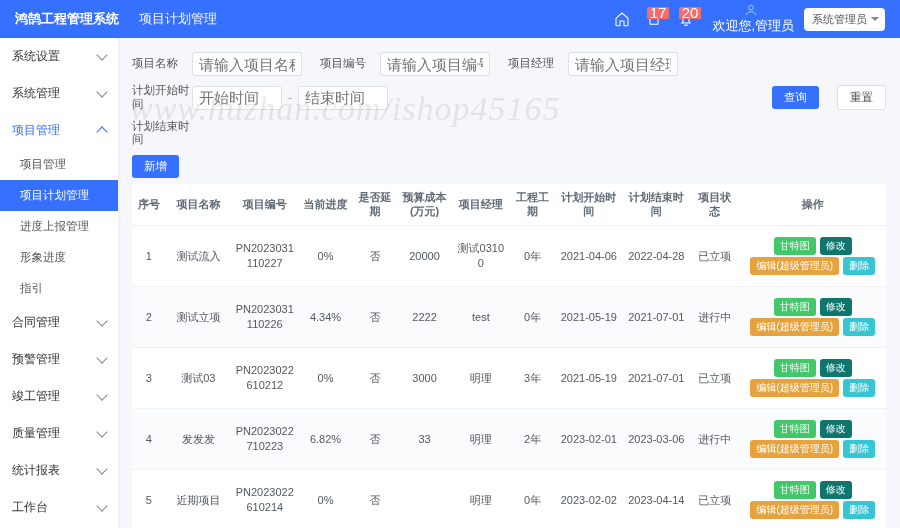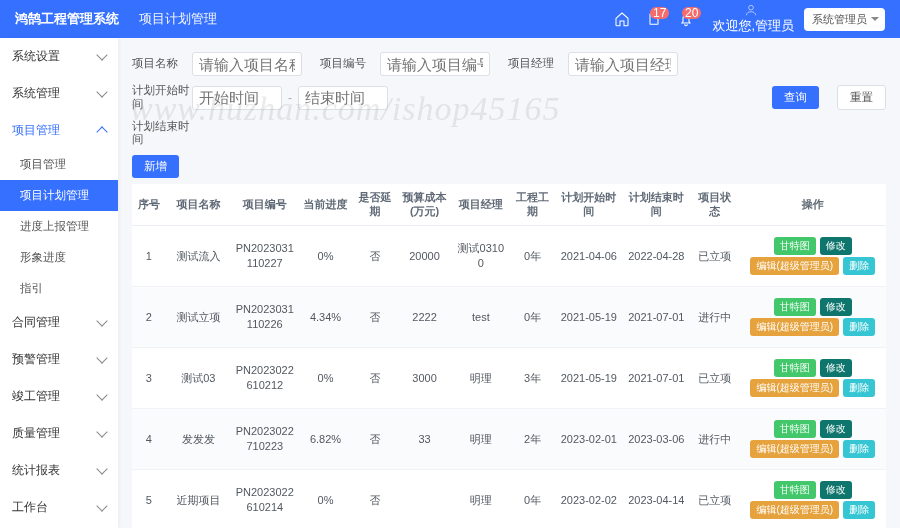--- a/index.html
+++ b/index.html
@@ -6,21 +6,21 @@
   html, body { margin: 0; padding: 0; font-family: "Microsoft YaHei", Arial, sans-serif; font-size: 12px; color: #606266; background: #f5f7fa; }
   body { width: 900px; height: 528px; overflow: hidden; position: relative; }
 
   
   .header { height: 38px; background: #3570ff; color: #fff; display: flex; align-items: center; padding: 0 15px; font-size: 13px; }
   .header .brand { font-weight: 600; margin-right: 20px; }
   .header .module-title { opacity: 0.95; }
   .header .spacer { flex: 1; }
   .header .icon-btn { position: relative; margin: 0 8px; color: #fff; display: flex; align-items: center; }
   .header .icon-btn svg { width: 16px; height: 16px; stroke: #fff; fill: none; stroke-width: 1.6; }
-  .header .badge { position: absolute; top: -4px; right: -7px; background: #f56c6c; color: #fff; font-size: 12px; min-width: 12px; height: 12px; border-radius: 6px; padding: 0 3px; text-align: center; line-height: 12px; }
+  .header .badge { position: absolute; top: -4px; right: -7px; background: #f56c6c; color: #fff; font-size: 15px; min-width: 12px; height: 12px; border-radius: 1px; padding: 0 3px; text-align: center; line-height: 12px; }
   .header .welcome { margin: 8px 10px; display: flex; align-items: center; flex-direction: column; }
   .header .welcome svg { width: 14px; height: 14px; margin-right: 4px; stroke: #fff; fill: none; }
   .role-select { background: #fff; border-radius: 4px; color: #555; font-size: 11px; padding: 4px 18px 4px 8px; position: relative; min-width: 80px; }
   .role-select::after { content: ""; position: absolute; right: 6px; top: 50%; border: 4px solid transparent; border-top-color: #888; transform: translateY(-2px); }
 
   
   .layout { display: flex; height: calc(528px - 38px); }
   .sidebar { width: 118px; background: #fff; box-shadow: 1px 0 4px rgba(0,0,0,0.05); overflow-y: auto; }
   .side-group { display: flex; align-items: center; justify-content: space-between; padding: 10px 12px; color: #333; cursor: pointer; font-size: 12px; }
   .side-group.active { color: #3570ff; }

